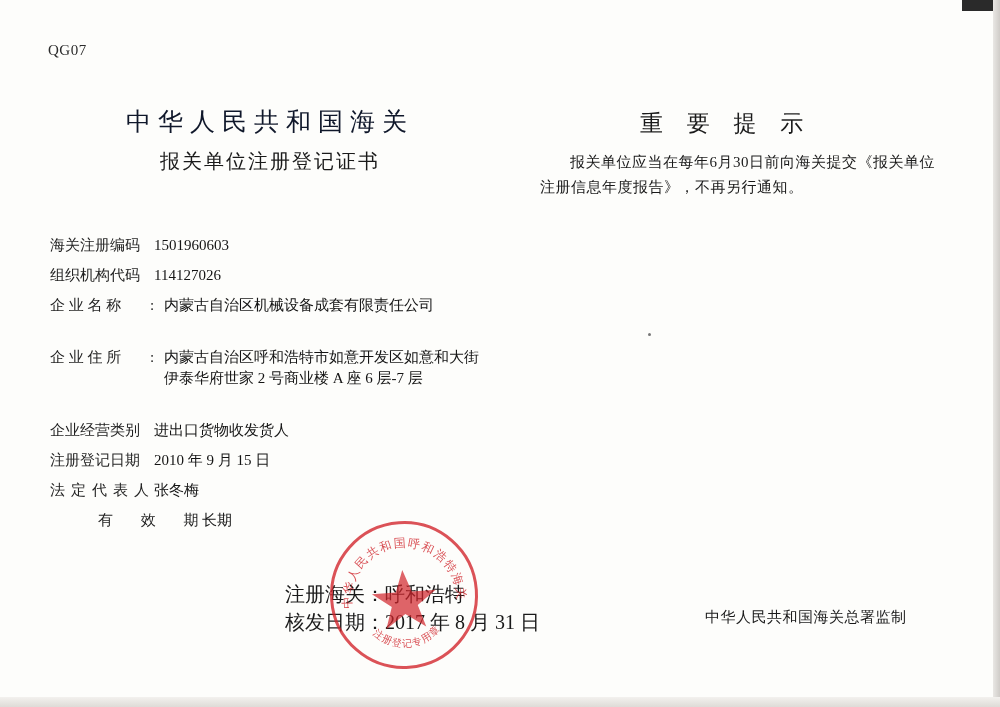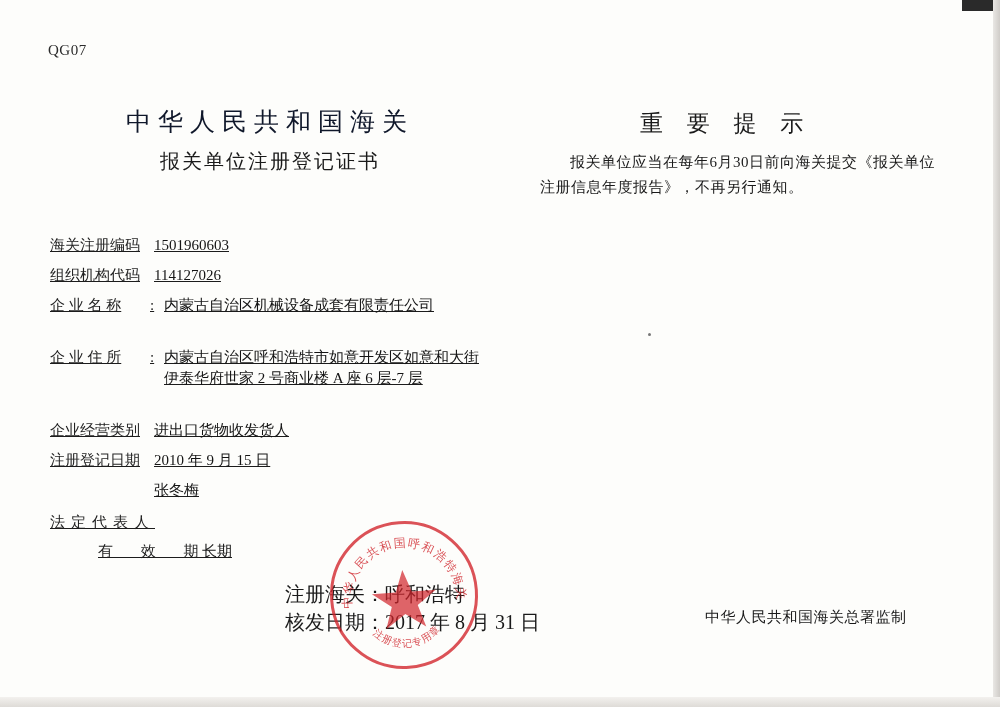--- a/index.html
+++ b/index.html
@@ -76,39 +76,37 @@
     color: #1a1a1a;
     font-weight: 500;
     white-space: nowrap;
   }
 
   .fields {
     position: absolute;
     left: 50px;
     top: 235px;
     width: 470px;
-    text-decoration: underline;
   }
   .field-row {
     display: flex;
     align-items: flex-start;
     margin-bottom: 9px;
   }
   .field-label {
     width: 100px;
     flex: 0 0 100px;
     font-size: 15px;
     color: #1f1f1f;
     letter-spacing: 0px;
     line-height: 20px;
     white-space: nowrap;
   }
   .field-label.spread {
     letter-spacing: 6px;
-    margin-top: 32px;
   }
   .field-label.spread-wide {
     letter-spacing: 12px;
     margin-left: 48px;
   }
   .field-colon {
     flex: 0 0 10px;
     font-size: 15px;
     line-height: 20px;
   }

